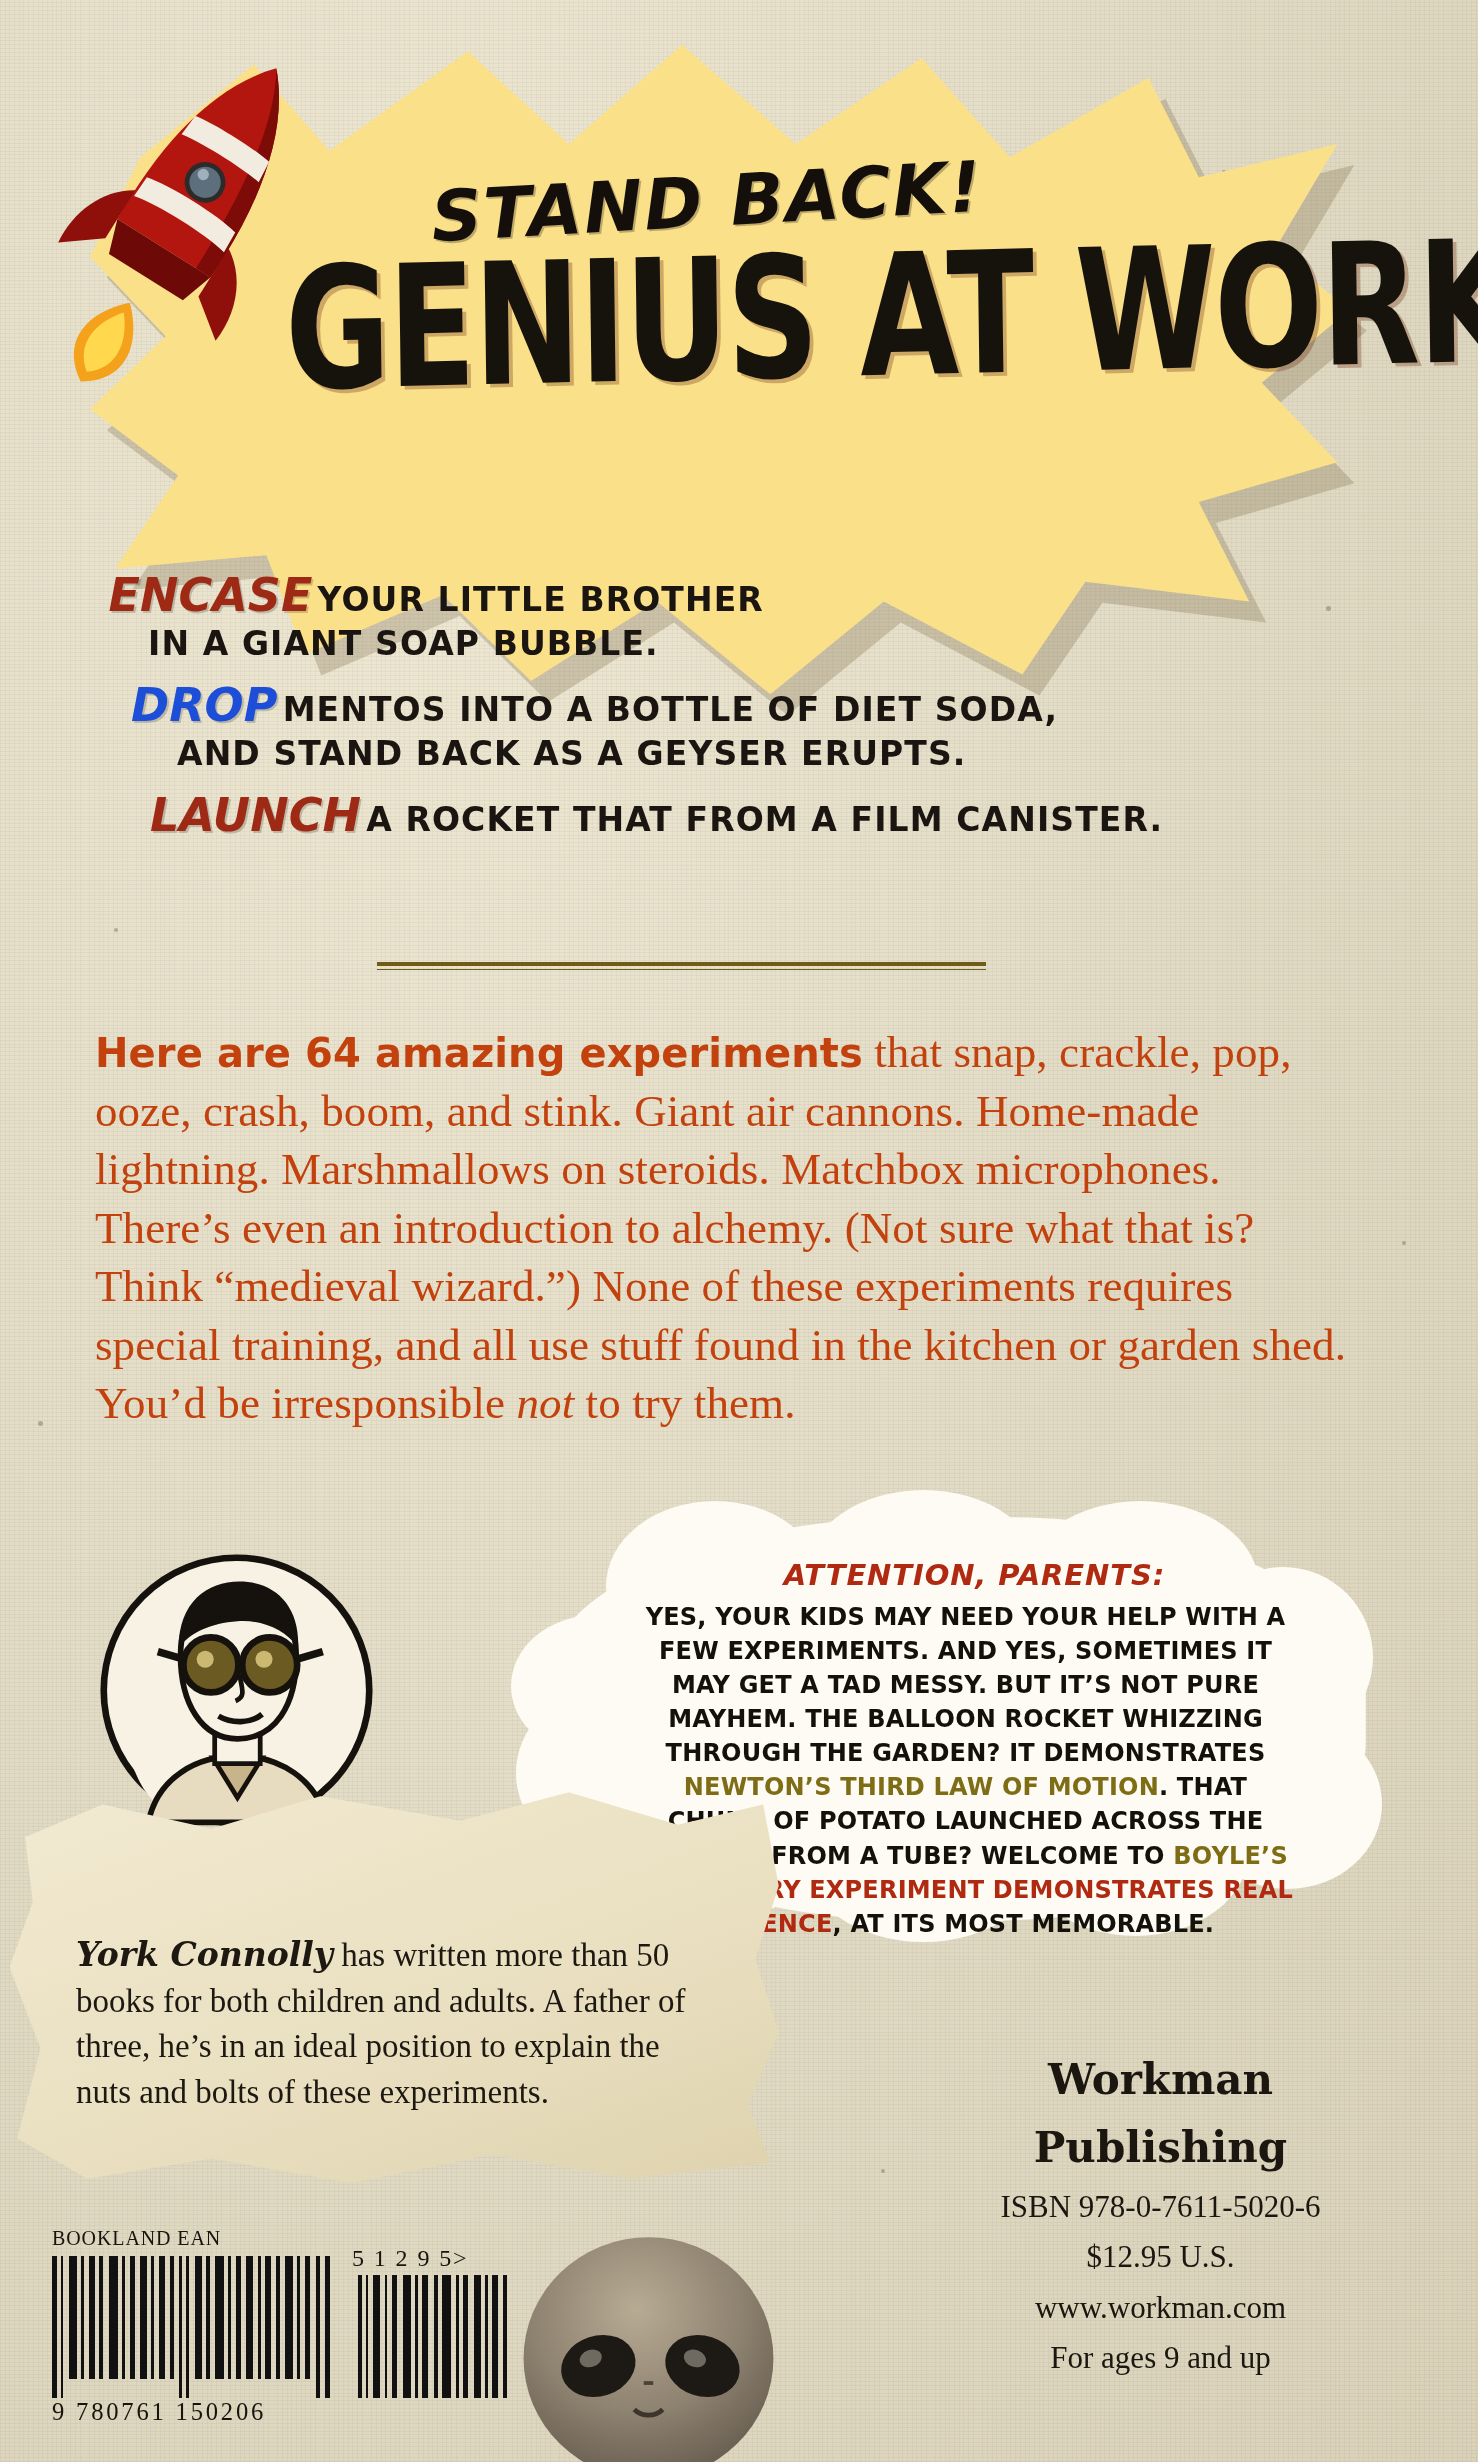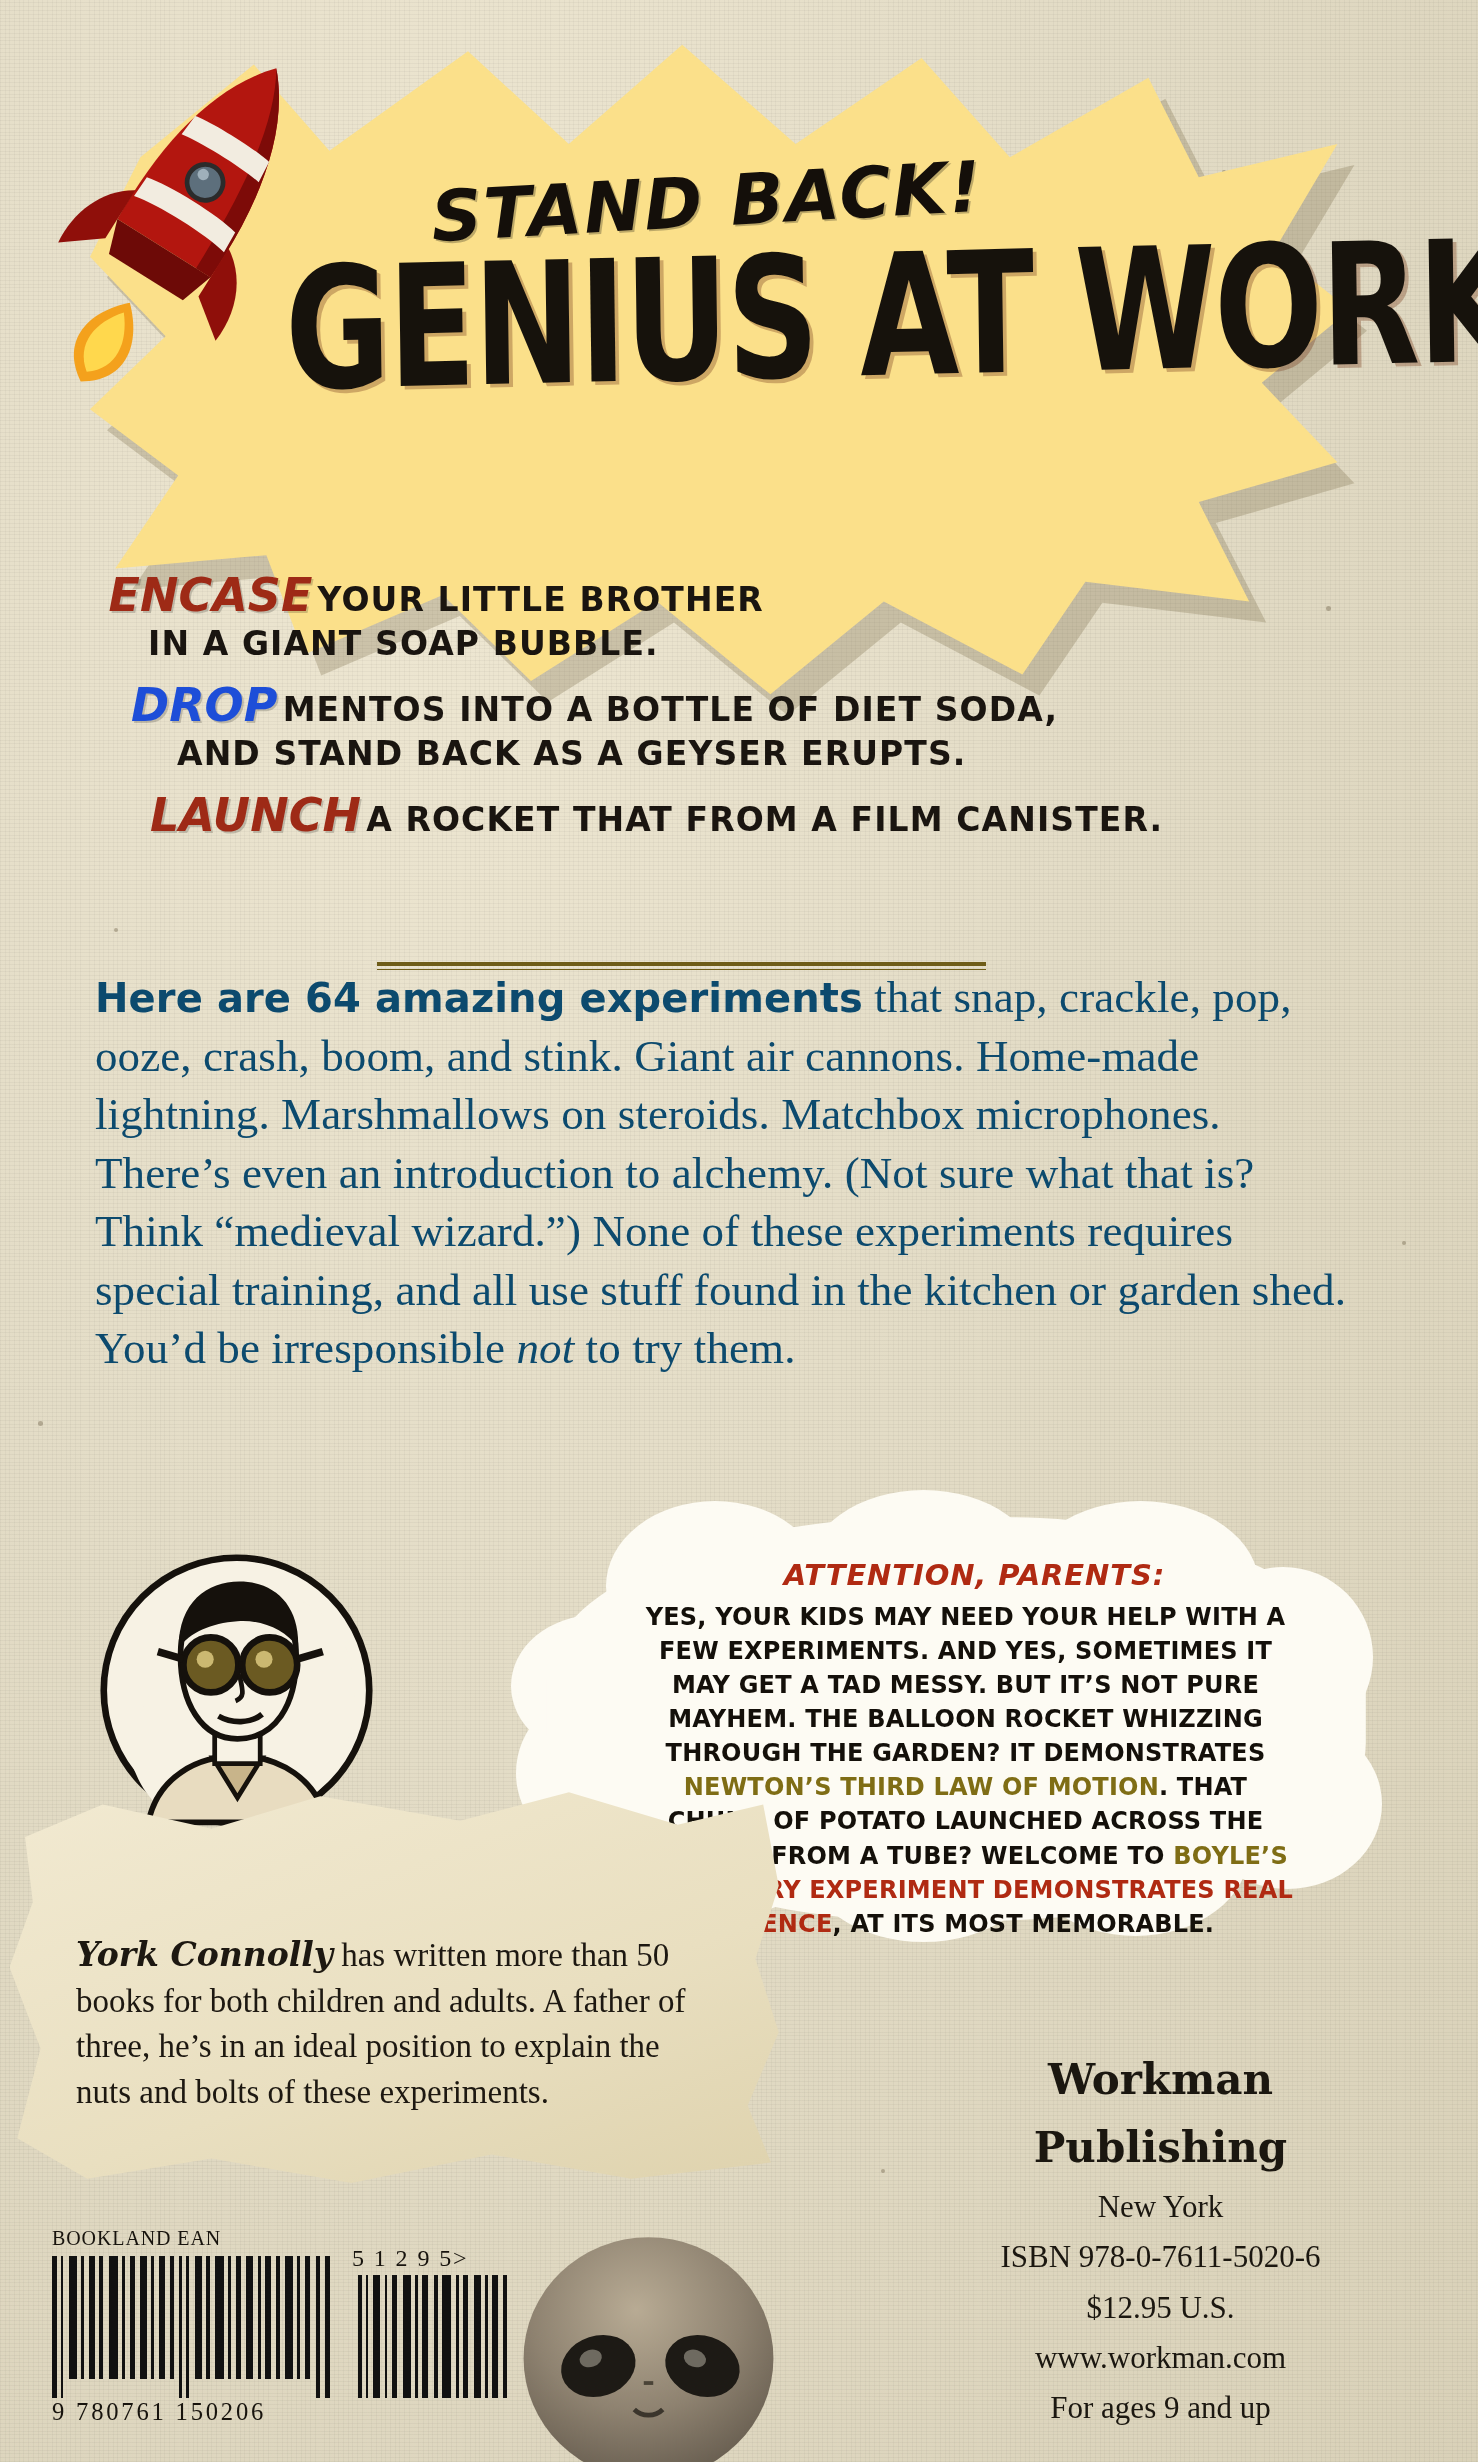--- a/index.html
+++ b/index.html
@@ -88,23 +88,23 @@
   .line4{padding-left:95px;margin-top:1.9px;}
   .line5{padding-left:68px;margin-top:15px;}
 
   
   .divider{position:absolute;left:377px;top:962px;width:609px;height:9.5px;}
   .divider .d1{height:3.8px;background:#6e5c18;}
   .divider .d2{height:1.9px;margin-top:2.8px;background:#6e5c18;}
 
   
   .body-copy{
-    position:absolute;left:95px;top:968px;width:1260px;
+    position:absolute;left:95px;top:1023px;width:1260px;
     font-family:"Liberation Serif", serif;
-    font-size:45px;line-height:1.30;color:#0c4a6e;
+    font-size:45px;line-height:1.30;color:#c2410c;
     letter-spacing:0.1px;
   }
   .body-copy b{font-family:"DejaVu Sans", sans-serif;font-size:40px;font-weight:bold;}
   .body-copy i{font-style:italic;}
 
   
   .sci{position:absolute;left:99px;top:1553px;width:275px;height:275px;}
 
   
   .bubble-wrap{position:absolute;left:492px;top:1501px;width:890px;height:455px;}
@@ -296,21 +296,20 @@
   </div>
 </div>
 
 <div class="torn"></div>
 <div class="bio">
   <span class="name">York Connolly</span><span> has written more than 50 books for both children and adults. A father of three, he’s in an ideal position to explain the nuts and bolts of these experiments.</span>
 </div>
 
 <div class="pub">
   <div class="strong">Workman Publishing</div>
-  <div>New York</div>
   <div>ISBN 978-0-7611-5020-6</div>
   <div>$12.95 U.S.</div>
   <div>www.workman.com</div>
   <div>For ages 9 and up</div>
 </div>
 
 <div class="alien">
   <svg viewBox="0 0 330 280" width="313" height="265">
     <defs>
       <radialGradient id="ag" cx="45%" cy="30%" r="70%">

